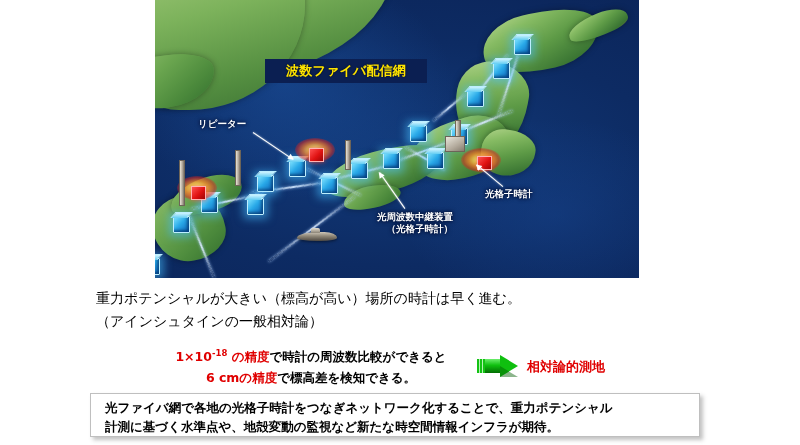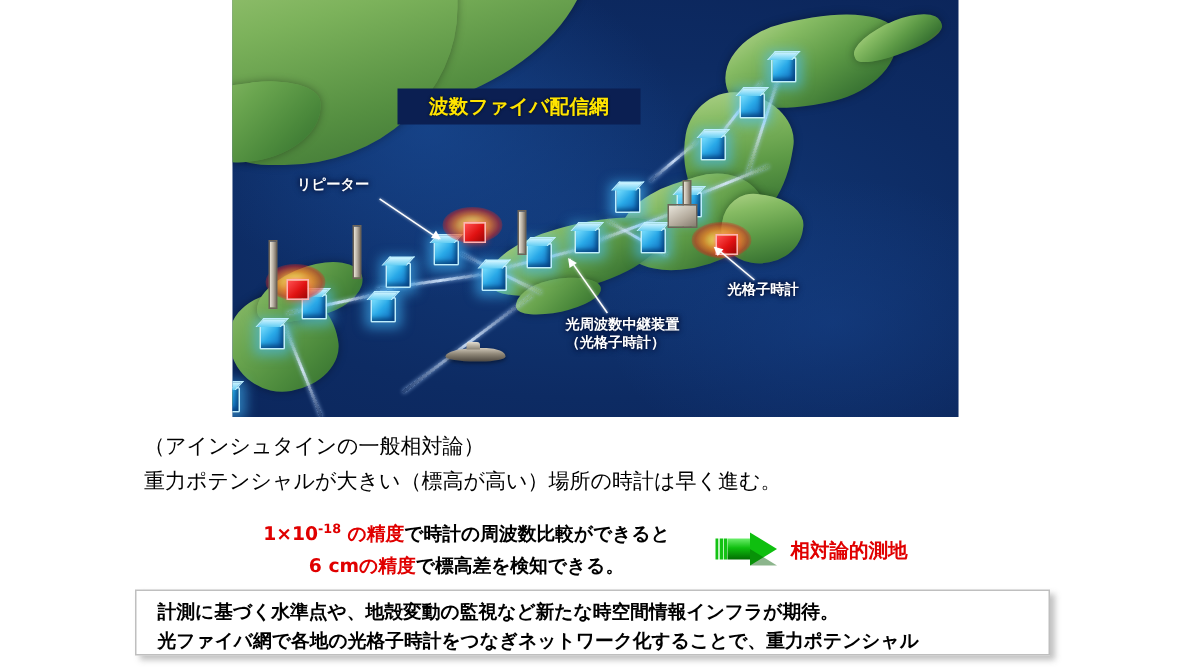--- a/index.html
+++ b/index.html
@@ -370,35 +370,35 @@
 
   <div id="map-title-banner">
     <span>波数ファイバ配信網</span>
   </div>
 
   <div class="callout" style="left:43px;top:118px;">
     <span>リピーター</span>
   </div>
   <div class="leader" style="left:98px;top:132px;width:48px;transform:rotate(34deg);"></div>
 
-  <div class="callout" style="left:222px;top:211px;text-align:left;">
+  <div class="callout" style="left:222px;top:211px;text-align:right;">
     <div>光周波数中継装置</div>
     <div>（光格子時計）</div>
   </div>
   <div class="leader" style="left:250px;top:208px;width:44px;transform:rotate(-125deg);"></div>
 
   <div class="callout" style="left:318px;top:188px;margin-left:12px;">
     <span>光格子時計</span>
   </div>
   <div class="leader" style="left:348px;top:186px;width:34px;transform:rotate(-140deg);"></div>
 </div>
 
 <div id="statement-block">
+  <p>重力ポテンシャルが大きい（標高が高い）場所の時計は早く進む。</p>
   <p>（アインシュタインの一般相対論）</p>
-  <p>重力ポテンシャルが大きい（標高が高い）場所の時計は早く進む。</p>
 </div>
 
 <div id="precision-block">
   <p>
     <span class="hl-red">1×10</span><span class="hl-red sup">-18</span><span class="hl-red"> の精度</span><span>で時計の周波数比較ができると</span>
   </p>
   <p>
     <span class="hl-red">6 cm</span><span class="hl-red">の精度</span><span>で標高差を検知できる。</span>
   </p>
 </div>
@@ -406,15 +406,15 @@
 <div id="green-arrow">
   <div class="stripes"></div>
   <div class="shaft"></div>
   <div class="head"></div>
   <div class="head-shade"></div>
 </div>
 
 <div id="relativistic-geodesy">相対論的測地</div>
 
 <div id="conclusion-box">
+  <p>光ファイバ網で各地の光格子時計をつなぎネットワーク化することで、重力ポテンシャル</p>
   <p>計測に基づく水準点や、地殻変動の監視など新たな時空間情報インフラが期待。</p>
-  <p>光ファイバ網で各地の光格子時計をつなぎネットワーク化することで、重力ポテンシャル</p>
 </div>
 
 </body></html>

